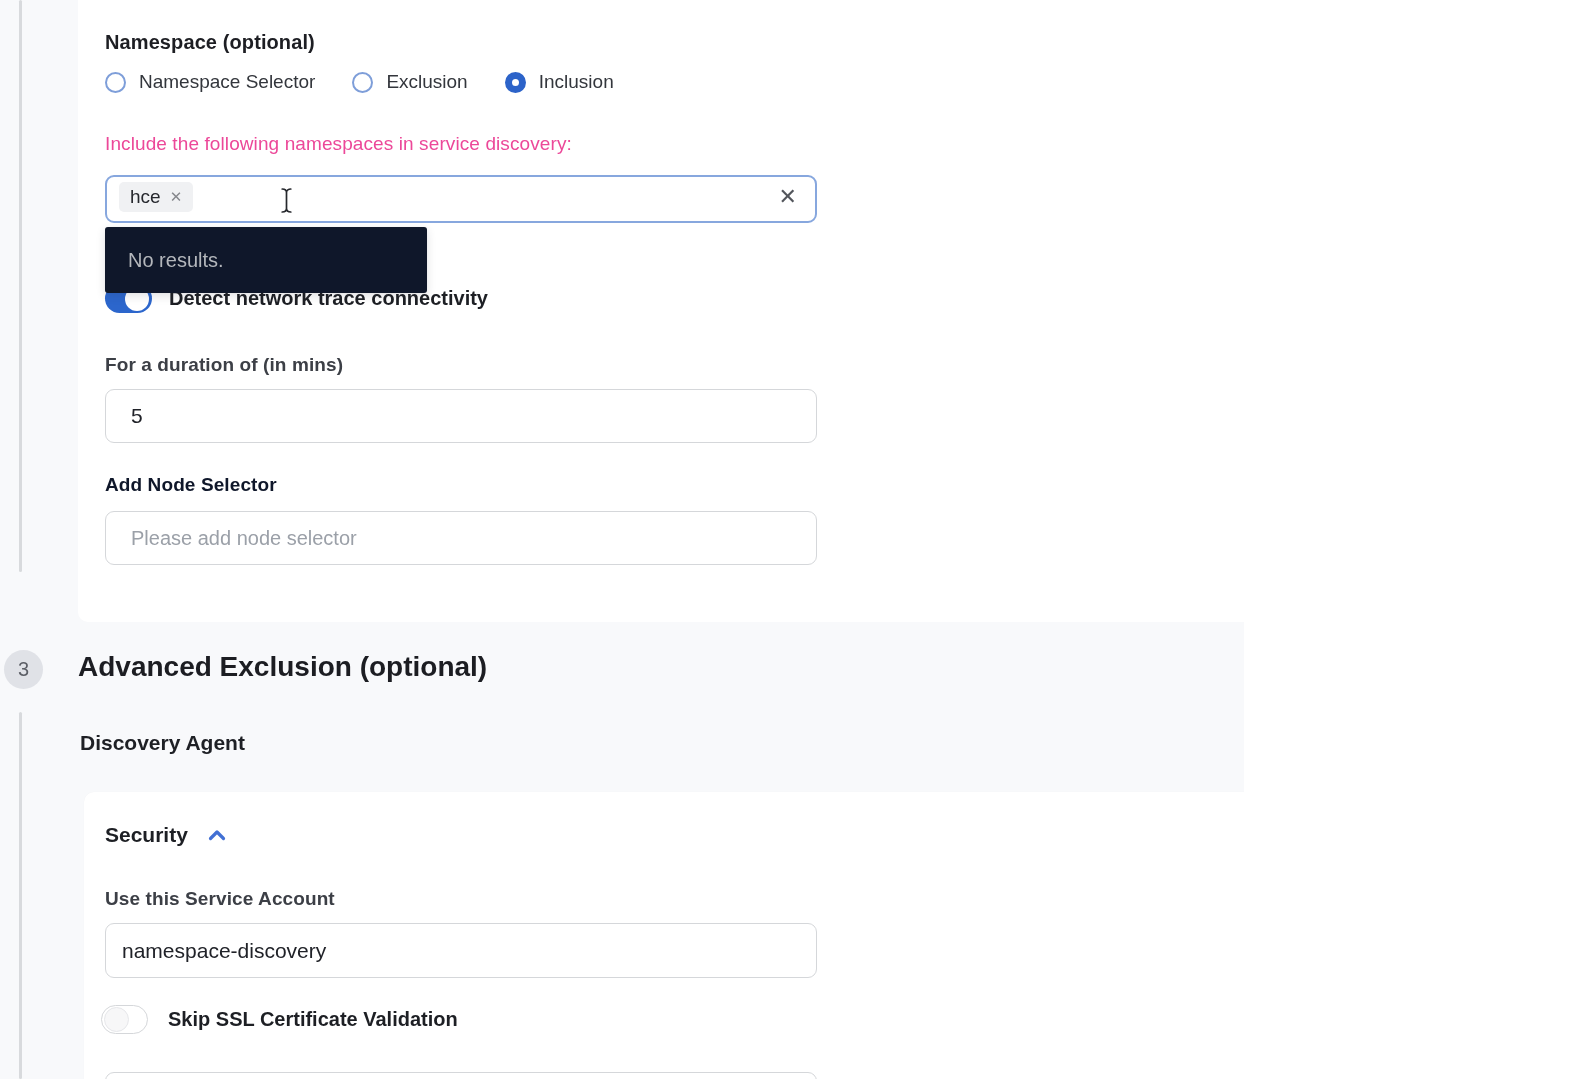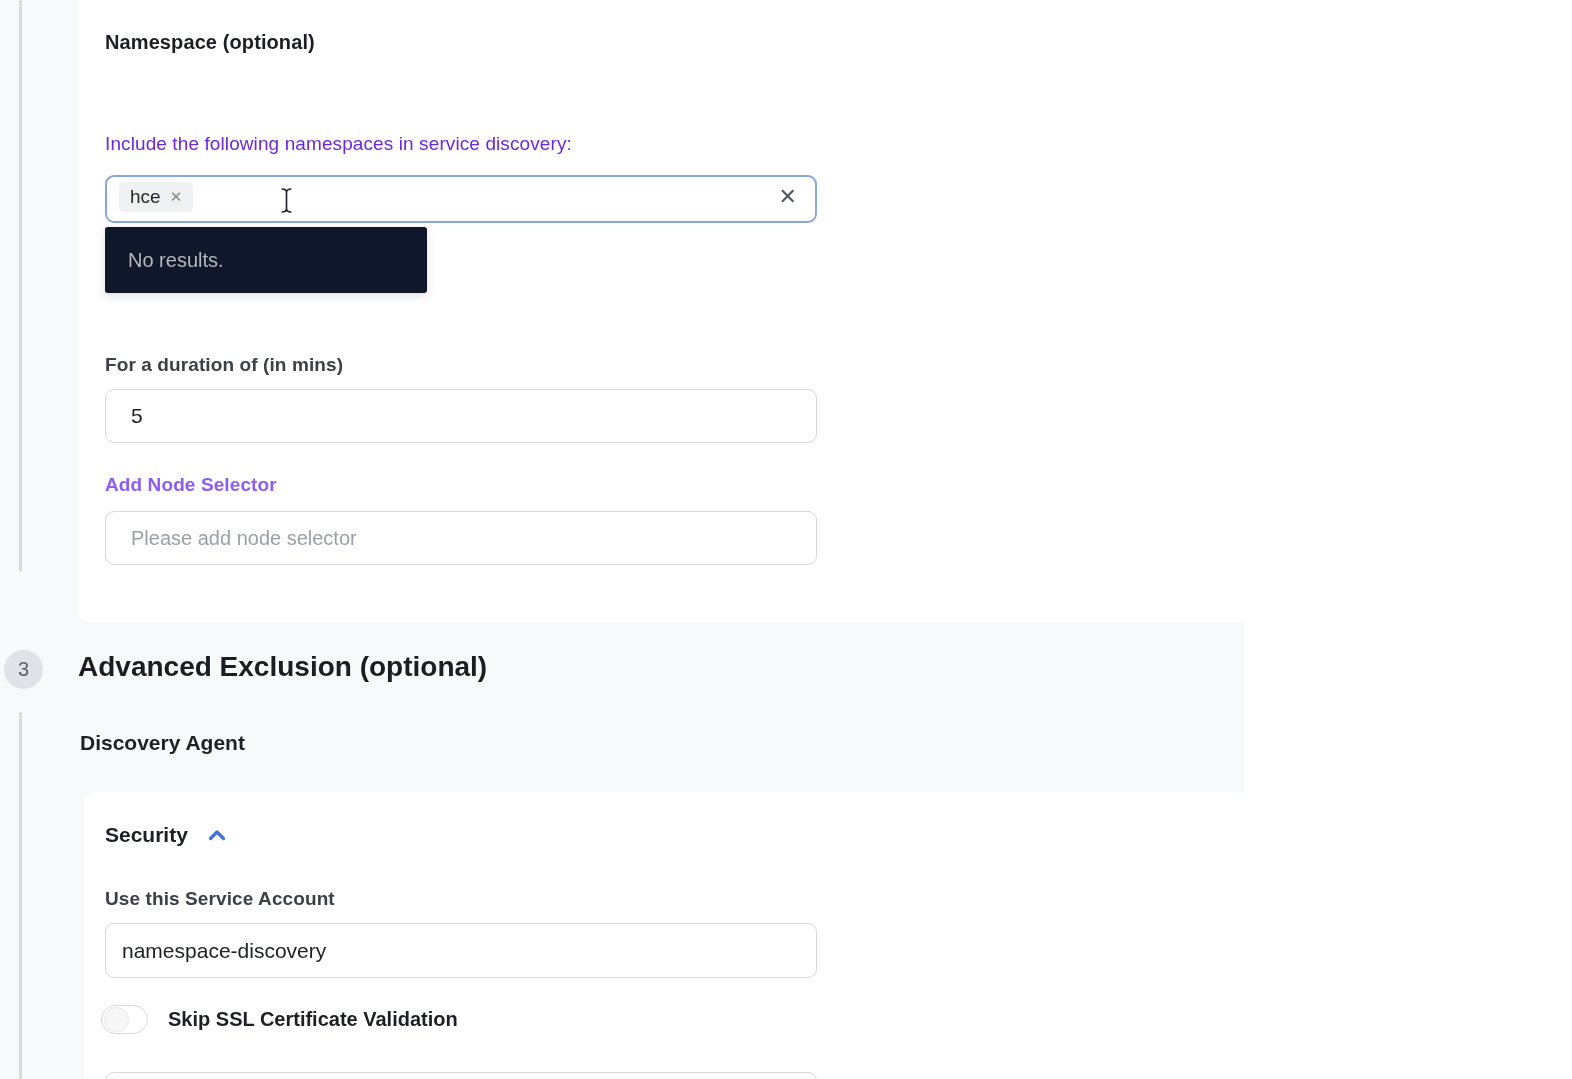--- a/index.html
+++ b/index.html
@@ -82,45 +82,65 @@
 
 <div class="page">
 
   <div class="step-line" id="line-a"></div>
   <div class="step-line" id="line-b"></div>
 
   <div class="card card1">
 
     <div class="lbl lbl-bold" style="left:27px; top:31px; font-size:20px;">Namespace (optional)</div>
 
+    <div class="radio-row">
+      <div class="radio-opt">
+        <span class="radio-circle"></span>
+        <span class="radio-label">Namespace Selector</span>
+      </div>
+      <div class="radio-opt">
+        <span class="radio-circle"></span>
+        <span class="radio-label">Exclusion</span>
+      </div>
+      <div class="radio-opt">
+        <span class="radio-circle selected"></span>
+        <span class="radio-label">Inclusion</span>
+      </div>
+    </div>
 
-    <div class="lbl" style="left:27px; top:133px; color:#6d28d9;">Include the following namespaces in service discovery:</div>
+    <div class="lbl" style="left:27px; top:133px; color:#ec4899;">Include the following namespaces in service discovery:</div>
 
     <div class="tag-input">
       <span class="chip">
         <span>hce</span>
         <span class="chip-x">✕</span>
       </span>
       <span class="cursor-ibeam">
         <svg width="15" height="27" viewBox="0 0 15 27">
           <path d="M3.2 2 C5.4 2 7.5 3.2 7.5 5.4 C7.5 3.2 9.6 2 11.8 2 M7.5 5.4 L7.5 21.6 M3.2 25 C5.4 25 7.5 23.8 7.5 21.6 C7.5 23.8 9.6 25 11.8 25" stroke="#26282d" fill="none" stroke-width="1.7" stroke-linecap="round"></path>
         </svg>
       </span>
       <span class="clear-x">✕</span>
     </div>
 
     <div class="dropdown">
       <span>No results.</span>
     </div>
 
+    <div class="toggle-row" id="toggle-row-trace">
+      <span class="switch on">
+        <span class="knob"></span>
+      </span>
+      <span class="toggle-label">Detect network trace connectivity</span>
+    </div>
 
     <div class="lbl" style="left:27px; top:354px; color:#3c3f46; font-weight:600;">For a duration of (in mins)</div>
     <input class="text-input" style="left: 27px; top: 389px;" type="text" value="5">
 
-    <div class="lbl" style="left:27px; top:474px; color:#8b5cf6; font-weight:600;">Add Node Selector</div>
+    <div class="lbl" style="left:27px; top:474px; color:#0f172a; font-weight:600;">Add Node Selector</div>
     <input class="text-input" style="left: 27px; top: 511px;" type="text" placeholder="Please add node selector">
   </div>
 
   <div class="step-circle">3</div>
   <div class="adv-title">Advanced Exclusion (optional)</div>
   <div class="group-label">Discovery Agent</div>
 
   <div class="card card2">
 
     <div class="sec-header">

